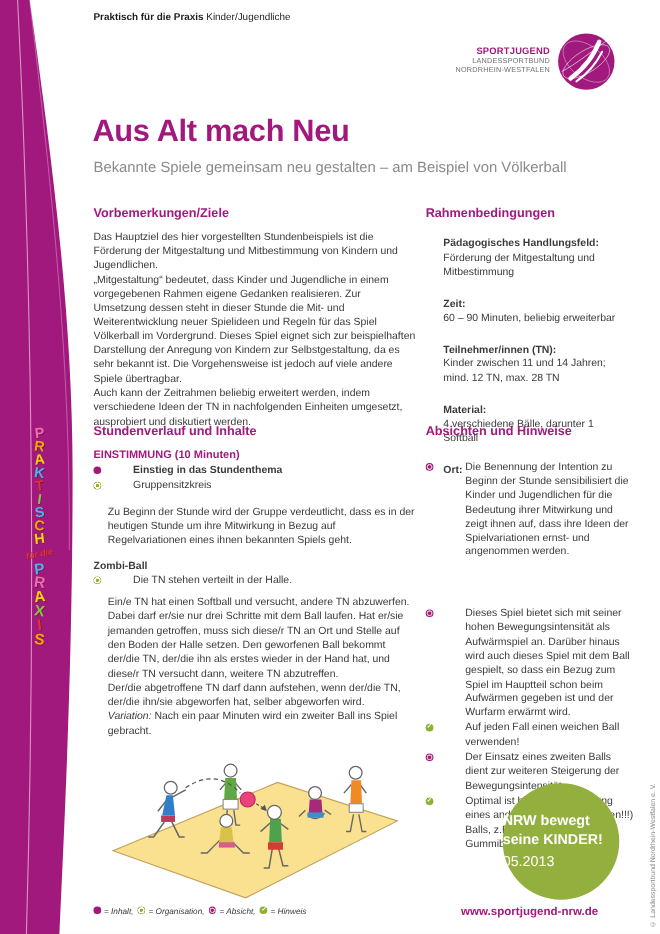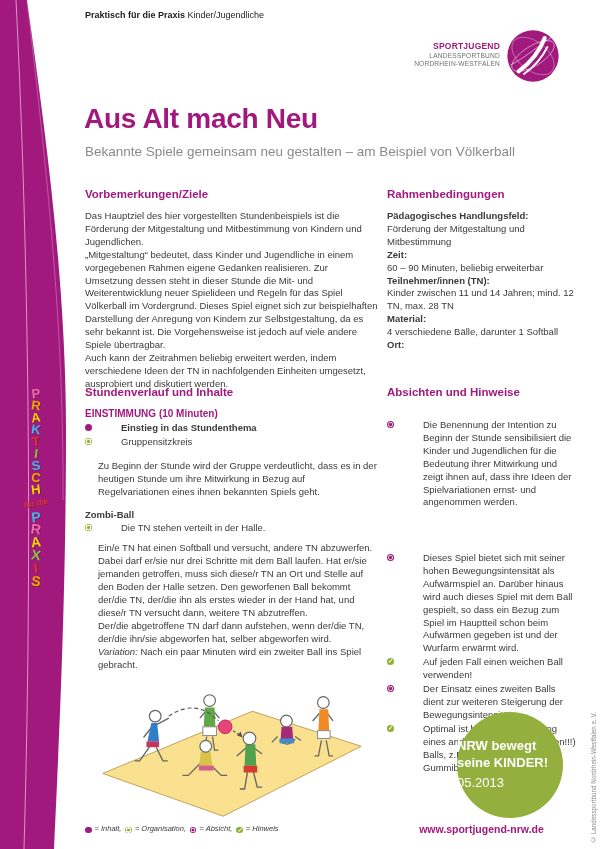--- a/index.html
+++ b/index.html
@@ -59,30 +59,30 @@
   .ic-org{width:7px;height:7px;background:radial-gradient(circle,#8fb130 0 26%,#fff 34% 56%,#8fb130 62%);}
   .ic-absicht{background:radial-gradient(circle,#a2197e 0 26%,#dcb3cf 34% 50%,#a2197e 58%);}
   .ic-hinweis{background:#8fb130;position:relative;}
   .ic-hinweis::after{content:"✓";position:absolute;left:0;top:0;width:7px;height:7px;
       color:#fff;font-size:6px;line-height:7px;text-align:center;font-weight:bold;}
   .indent{margin-left:13px;}
   .gap6{height:6px;} .gap10{height:10px;}
 
   
   .ritem .lab{font-weight:bold;}
-  .ritem{margin:0;}
+  .ritem{margin:16px;}
 
   
   .illu{position:absolute;left:85px;top:686px;}
 
   
   .legend{position:absolute;left:85px;top:824px;display:flex;align-items:center;
           font-size:7.5px;font-style:italic;color:#3a3a39;}
   .legend .ic{width:6.5px;height:6.5px;margin:0 3px 0 0;}
-  .legend .li{display:flex;align-items:flex-end;margin-right:4px;}
+  .legend .li{display:flex;align-items:flex-start;margin-right:4px;}
 
   
   .badge{position:absolute;left:457px;top:712px;width:106px;height:106px;border-radius:50%;
          background:#93af3e;color:#fff;display:flex;flex-direction:column;justify-content:center;
          text-align:left;line-height:1.3;}
   .badge .b1,.badge .b2{font-weight:bold;font-size:13px;}
   .badge .b3{font-size:13px;margin-top:3px;}
   .website{position:absolute;left:387px;top:823px;width:189px;text-align:center;
            color:#a2197e;font-weight:bold;font-size:10.5px;}
   .copyright{position:absolute;right:3px;top:693px;height:150px;font-size:6.3px;color:#8a8a8a;

